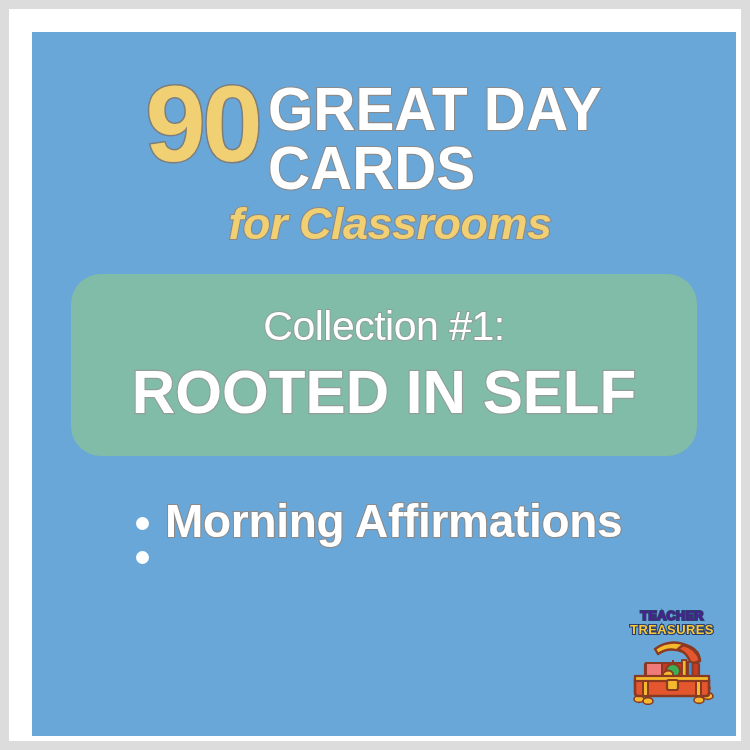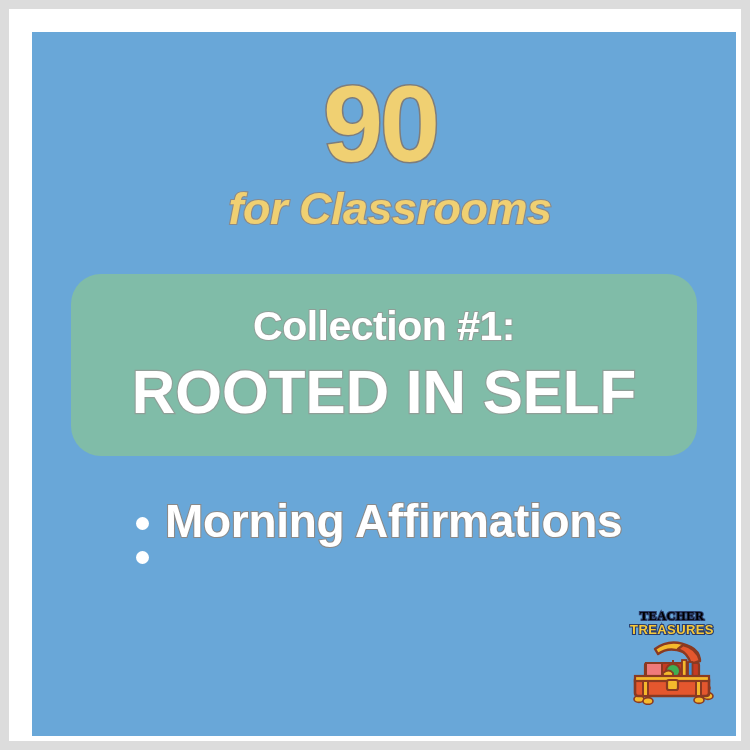--- a/index.html
+++ b/index.html
@@ -75,21 +75,20 @@
     color: #ffffff;
     letter-spacing: 0px;
     -webkit-text-stroke: 2.2px #8a8a8a;
     paint-order: stroke fill;
     white-space: nowrap;
     transform: scaleX(0.94);
     transform-origin: left center;
   }
   #headline-sub {
     text-align: center;
-    margin-top: 10px;
     padding-left: 12px;
   }
   #headline-sub-text {
     font-size: 45px;
     font-weight: 700;
     font-style: italic;
     color: #f0d072;
     -webkit-text-stroke: 2.2px #8a8a8a;
     paint-order: stroke fill;
     letter-spacing: -0.5px;
@@ -106,21 +105,21 @@
     background: #80bca8;
     border-radius: 30px;
     display: flex;
     flex-direction: column;
     align-items: center;
     justify-content: center;
     box-sizing: border-box;
   }
   #collection-label {
     font-size: 41px;
-    font-weight: 700;
+    font-weight: 400;
     color: #ffffff;
     -webkit-text-stroke: 2px #8f9f98;
     paint-order: stroke fill;
     letter-spacing: -0.5px;
     white-space: nowrap;
     margin-bottom: 6px;
   }
   #collection-title {
     font-size: 62px;
     font-weight: 700;
@@ -180,37 +179,41 @@
     line-height: 1.0;
   }
   .brand-word {
     display: block;
     font-size: 12.5px;
     font-weight: 700;
     letter-spacing: 0.4px;
     -webkit-text-stroke: 2.2px #2c3e6b;
     paint-order: stroke fill;
   }
-  #brand-word-teacher { color: #000000; font-family: Liberation Serif, serif; }
+  #brand-word-teacher { color: #4c1d95; }
   #brand-word-treasures { color: #f6c93a; font-size: 13px; }
   #brand-chest {
     display: block;
     margin: 1px auto 0;
   }
 </style>
 </head>
 <body>
 
 <div id="poster-frame">
   <div id="poster-mat">
     <div id="poster-canvas">
 
       <div id="headline-block">
         <div class="head-row">
           <div id="count-number">90</div>
+          <div id="headline-lines">
+            <div class="head-line">GREAT DAY</div>
+            <div class="head-line">CARDS</div>
+          </div>
         </div>
         <div id="headline-sub">
           <span id="headline-sub-text">for Classrooms</span>
         </div>
       </div>
 
       <div id="collection-panel">
         <div id="collection-label">Collection #1:</div>
         <div id="collection-title">ROOTED IN SELF</div>
       </div>

